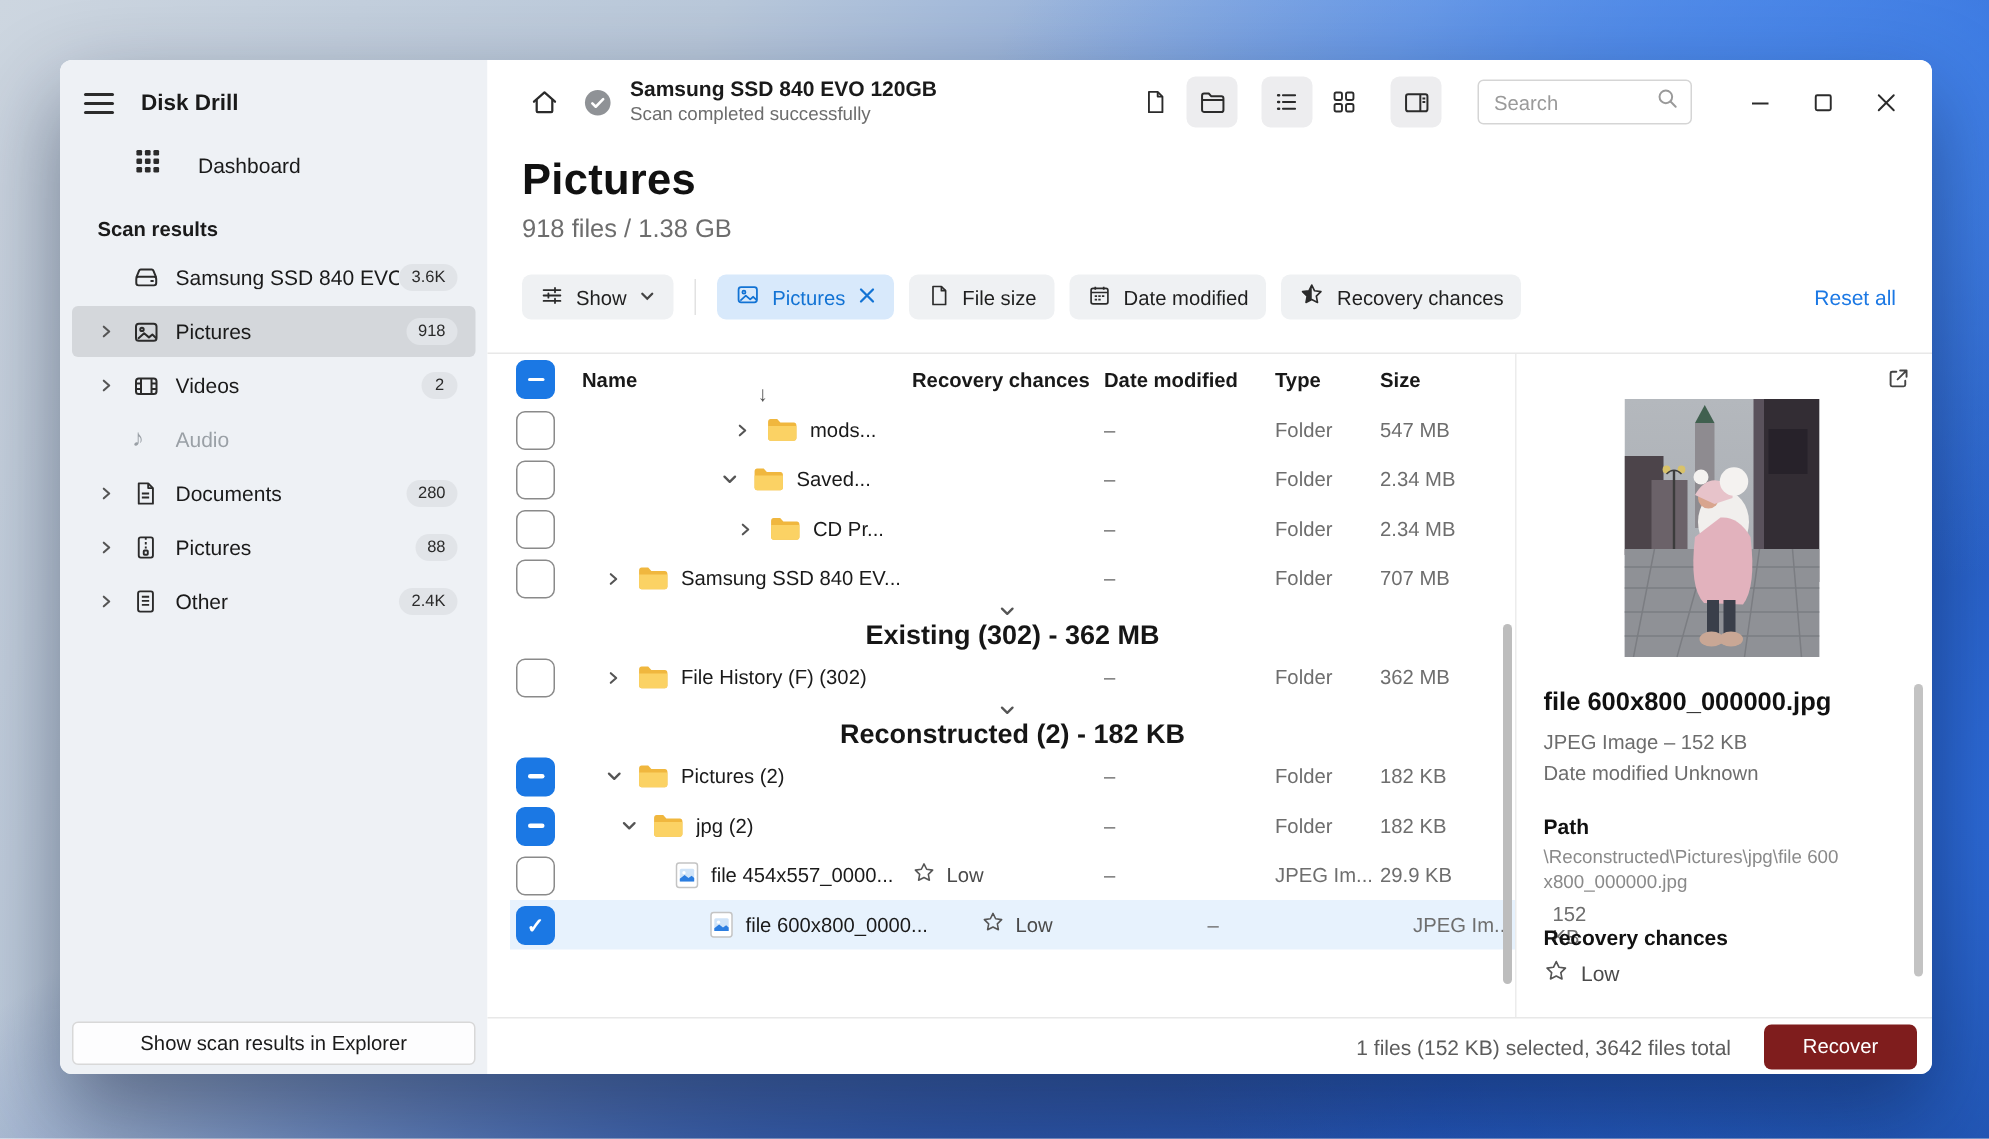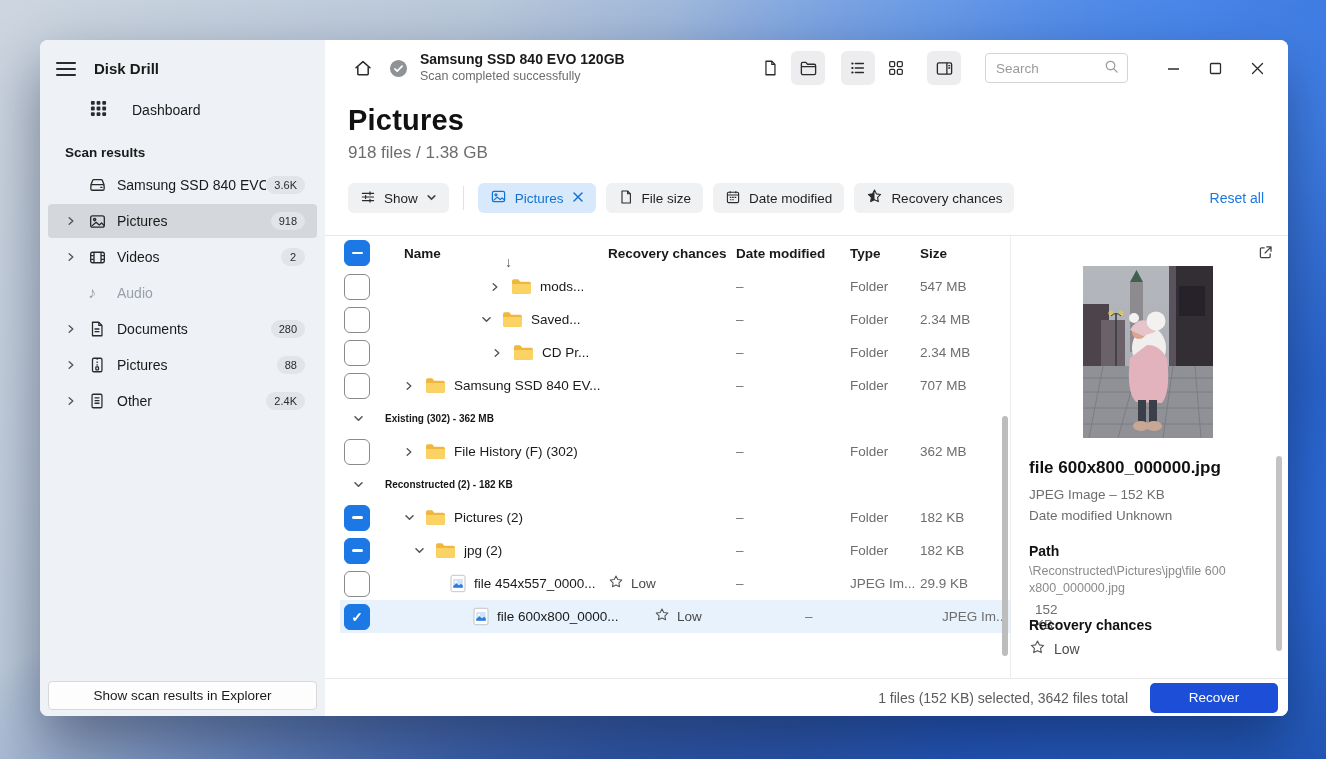--- a/index.html
+++ b/index.html
@@ -60,53 +60,53 @@
   .fb-divider { width:1px; height:24px; background:#e2e2e2; margin:0 14px; }
   .chips { display:flex; gap:10px; }
   .chip.active { background:#d8e9fb; color:#1273d4; }
   .chip.active svg { stroke:#1273d4; }
   .reset-link { margin-left:auto; color:#1b78e4; font-size:14px; cursor:pointer; }
 
   .content-row { margin-top:22px; flex:1; border-top:1px solid #e8e8e8; display:flex; position:relative; min-height:0; }
   .table-area { width:685px; position:relative; padding-left:15px; }
   .thead, .trow { display:grid; grid-template-columns:48px 212px 128px 122px 70px 1fr; align-items:center; height:33px; }
   .thead { height:34px; font-size:13.5px; font-weight:bold; color:#191919; }
-  .thead .name-h { position:relative; padding-right:18px;margin-left:16px; }
+  .thead .name-h { position:relative; padding-right:18px; }
   .sort-arrow { position:absolute; right:88px; top:8px; color:#555; font-size:14px; font-weight:normal; }
   .cbx { width:26px; height:26px; border:1.5px solid #8a8a8a; border-radius:6px; margin-left:4px; display:flex; align-items:center; justify-content:center; background:#fff; cursor:pointer; }
   .cbx.checked, .cbx.indeterminate { background:#1b78e4; border-color:#1b78e4; }
   .cbx.checked::after { content:"✓"; color:#fff; font-size:14px; font-weight:bold; }
   .cbx.indeterminate::after { content:""; width:11px; height:2.5px; background:#fff; border-radius:2px; display:block; }
   .trow { font-size:13.5px; color:#1a1a1a; }
   .trow.selected { background:#e7f2fd;gap:23px; }
   .name-cell { display:flex; align-items:center; min-width:0; }
   .name-cell .chev { width:14px; display:flex; margin-right:7px; flex-shrink:0; }
   .name-cell .ficon { display:flex; margin-right:8px; flex-shrink:0; }
   .fname { white-space:nowrap; overflow:hidden; }
   .rec-cell { display:flex; align-items:center; gap:7px; padding-left:8px; color:#4a4a4a; }
   .dim { color:#6e6e6e; }
   .date-cell { padding-left:8px; }
-  .trow.section-row { display:flex; font-weight:bold; font-size:10px; color:#161616; }
+  .trow.section-row { display:flex; font-weight:bold; font-size:18px; color:#161616;flex-direction:column; }
   .section-row .chev { margin:0 21px 0 13px; display:flex; }
   .vscroll { position:absolute; right:2px; top:180px; width:6px; height:240px; background:#bdbdbd; border-radius:3px; }
 
   .preview { flex:1; border-left:1px solid #ececec; position:relative; padding:0 22px 0 18px; }
   .openout { position:absolute; top:8px; right:14px; cursor:pointer; }
   .pimg { width:130px; height:172px; margin:30px auto 0 auto; display:block; }
   .pv-name { margin-top:20px; font-size:17px; font-weight:bold; color:#111; white-space:nowrap; overflow:hidden; }
   .pv-meta { margin-top:9px; font-size:13.5px; color:#6d6d6d; }
   .pv-date { margin-top:6px; font-size:13.5px; color:#6d6d6d; }
   .pv-label { margin-top:20px; font-size:14px; font-weight:bold; color:#111; }
   .pv-path { margin-top:4px; font-size:12.5px; color:#8a8a8a; line-height:17px; word-break:break-all; width:200px; }
   .pv-rec { margin-top:6px; display:flex; align-items:center; gap:8px; font-size:14px; color:#4a4a4a; }
   .pv-scroll { position:absolute; right:6px; top:220px; width:6px; height:195px; background:#c3c3c3; border-radius:3px; }
 
   .statusbar { height:38px; border-top:1px solid #e8e8e8; display:flex; align-items:center; padding-right:10px; }
   .sel-summary { margin-left:auto; font-size:14px; color:#5c5c5c; }
-  .recover-btn { margin-left:22px; width:128px; height:30px; background:#1d4ed8; color:#fff; border:none; border-radius:5px; font-size:13.5px; font-family:inherit; cursor:pointer; }
+  .recover-btn { margin-left:22px; width:102px; height:30px; background:#7f1d1d; color:#fff; border:none; border-radius:5px; font-size:13.5px; font-family:inherit; cursor:pointer; }
 </style>
 </head>
 <body>
 
 <div class="wallpaper">
   <div class="window">
 
     <aside class="sidebar">
       <div class="side-top">
         <span class="hamburger">

